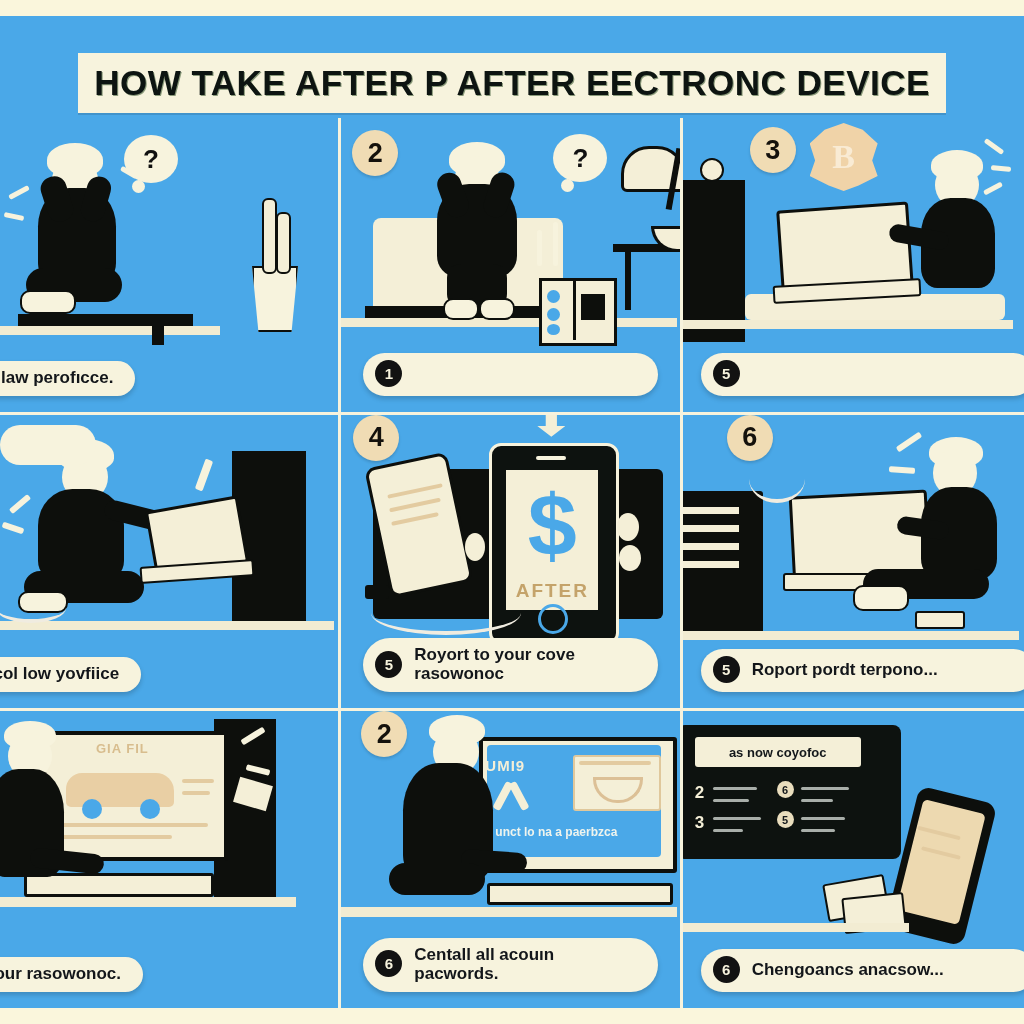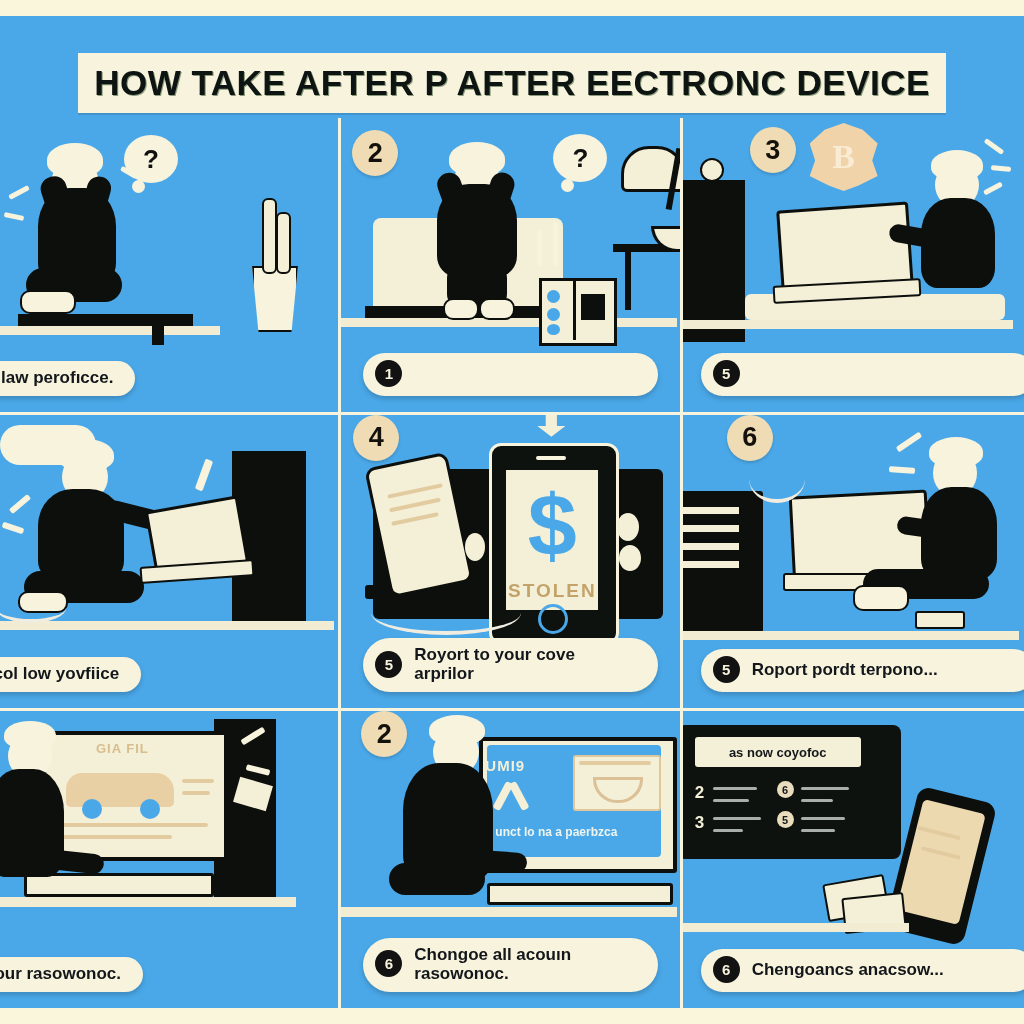--- a/index.html
+++ b/index.html
@@ -349,41 +349,41 @@
       <div class="ink" style="left:32px;top:54px;width:290px;height:150px;border-radius:6px;"></div>
 
       <div class="cream" style="left:36px;top:44px;width:78px;height:126px;border:3px solid #0d0f0c;border-radius:10px;transform:rotate(-12deg);"></div>
       <div class="tanline" style="left:46px;top:74px;width:56px;transform:rotate(-12deg);"></div>
       <div class="tanline" style="left:48px;top:88px;width:52px;transform:rotate(-12deg);"></div>
       <div class="tanline" style="left:50px;top:102px;width:48px;transform:rotate(-12deg);"></div>
 
       <div class="phone" style="left:148px;top:28px;width:124px;height:196px;">
         <div class="phone-screen" style="left:14px;top:24px;width:92px;height:140px;">
           <div class="dollar" style="top:14px;">$</div>
-          <div class="stolen" style="top:110px;">STOLEN</div>
+          <div class="stolen" style="top:110px;">AFTER</div>
         </div>
         <div style="position:absolute;left:46px;bottom:8px;width:24px;height:24px;border-radius:50%;border:3px solid #4aa8e8;"></div>
         <div style="position:absolute;left:44px;top:10px;width:30px;height:4px;border-radius:2px;background:#f7f3dd;"></div>
       </div>
 
       <div class="cream" style="left:124px;top:118px;width:20px;height:28px;border-radius:50%;"></div>
       <div class="cream" style="left:276px;top:98px;width:22px;height:28px;border-radius:50%;"></div>
       <div class="cream" style="left:278px;top:130px;width:22px;height:26px;border-radius:50%;"></div>
 
       <div class="cream" style="left:196px;top:0px;width:28px;height:22px;clip-path:polygon(30% 0,70% 0,70% 52%,100% 52%,50% 100%,0 52%,30% 52%);"></div>
       <div class="cable" style="left:30px;top:176px;width:150px;height:40px;"></div>
       <div class="ink" style="left:24px;top:170px;width:24px;height:14px;border-radius:3px;"></div>
 
       <div class="stepchip" style="left:12px;top:0px;">
         <span>4</span>
       </div>
 
       <div class="caption cap-center">
         <div class="badge">5</div>
-        <div class="cap-text">Royort to your cove arprilor</div>
+        <div class="cap-text">Royort to your cove rasowonoc</div>
       </div>
     </div>
 
     <div class="panel">
       <div class="tower" style="left:-16px;top:76px;width:96px;height:144px;"></div>
       <div class="cream" style="left:0px;top:92px;width:56px;height:7px;"></div>
       <div class="cream" style="left:0px;top:110px;width:56px;height:7px;"></div>
       <div class="cream" style="left:0px;top:128px;width:56px;height:7px;"></div>
       <div class="cream" style="left:0px;top:146px;width:56px;height:7px;"></div>
 
@@ -464,21 +464,21 @@
       <div class="body" style="left:62px;top:52px;width:90px;height:118px;"></div>
       <div class="limb" style="left:120px;top:140px;width:66px;height:20px;transform:rotate(4deg);"></div>
       <div class="limb" style="left:48px;top:152px;width:96px;height:32px;border-radius:16px;"></div>
 
       <div class="stepchip" style="left:20px;top:0px;">
         <span>2</span>
       </div>
 
       <div class="caption cap-center">
         <div class="badge">6</div>
-        <div class="cap-text">Chongoe all acouın rasowonoc.</div>
+        <div class="cap-text">Centall all acouın pacwords.</div>
       </div>
     </div>
 
     <div class="panel">
       <div class="monitor-dark" style="left:-6px;top:14px;width:224px;height:134px;"></div>
       <div class="listhdr" style="left:12px;top:26px;width:166px;height:30px;">
         <span>as now coyofoc</span>
       </div>
       <div class="listnum" style="left:12px;top:72px;">2</div>
       <div class="listline" style="left:30px;top:76px;width:44px;"></div>

